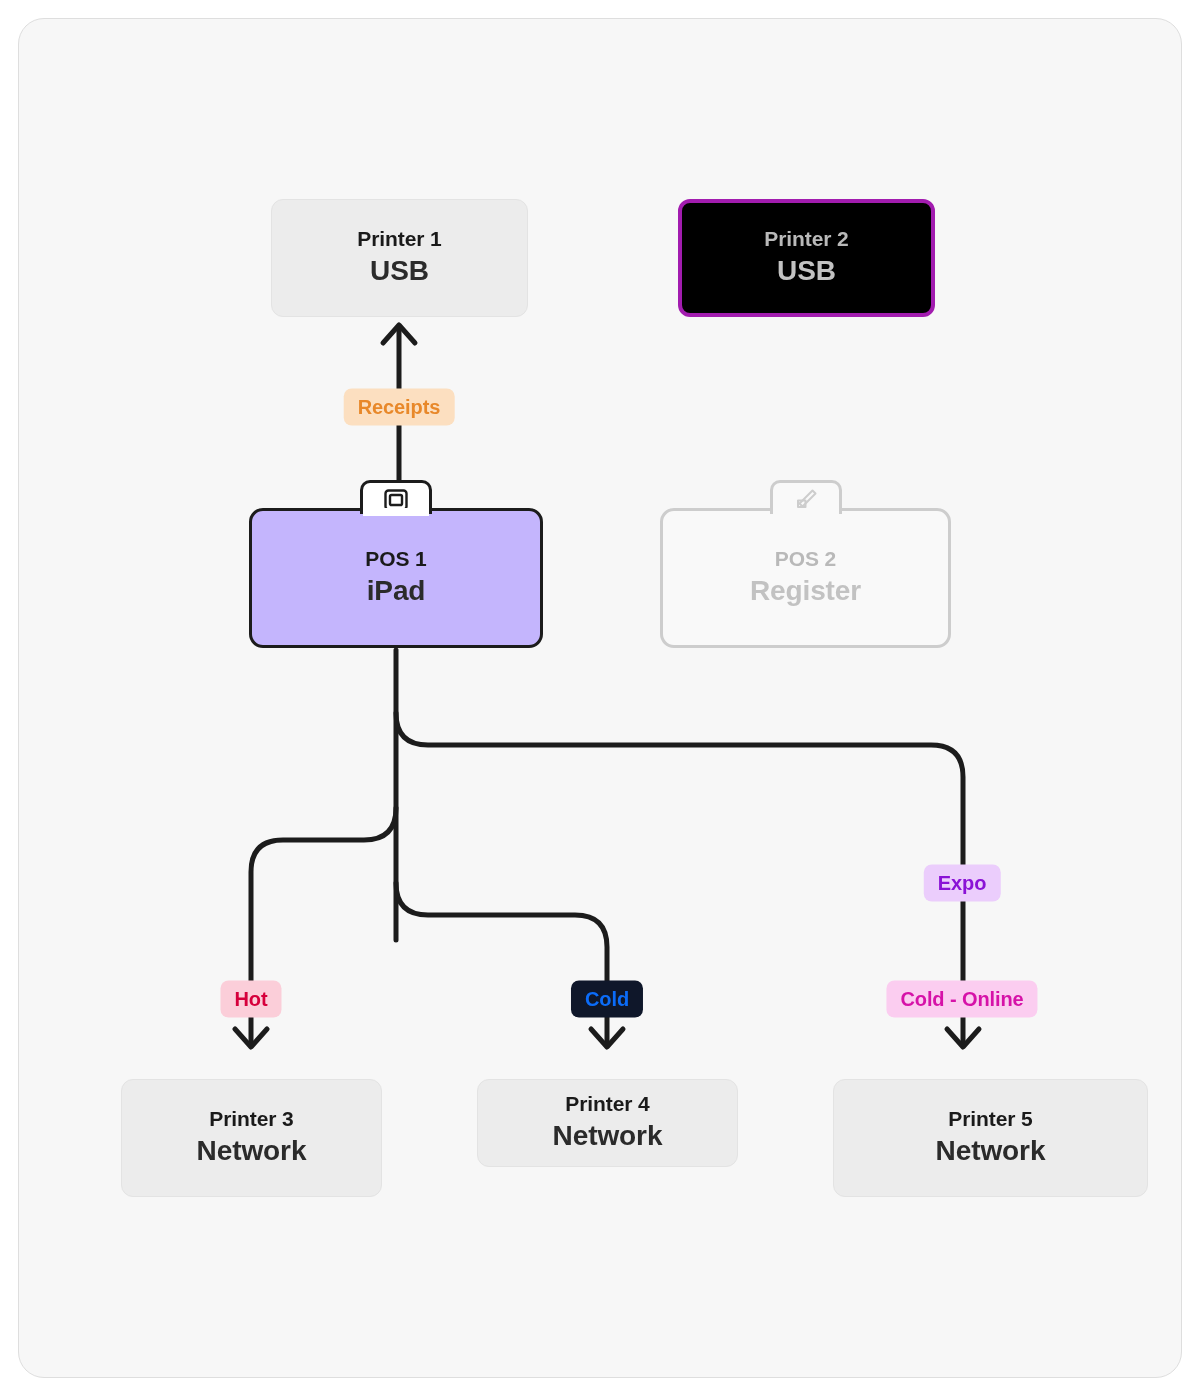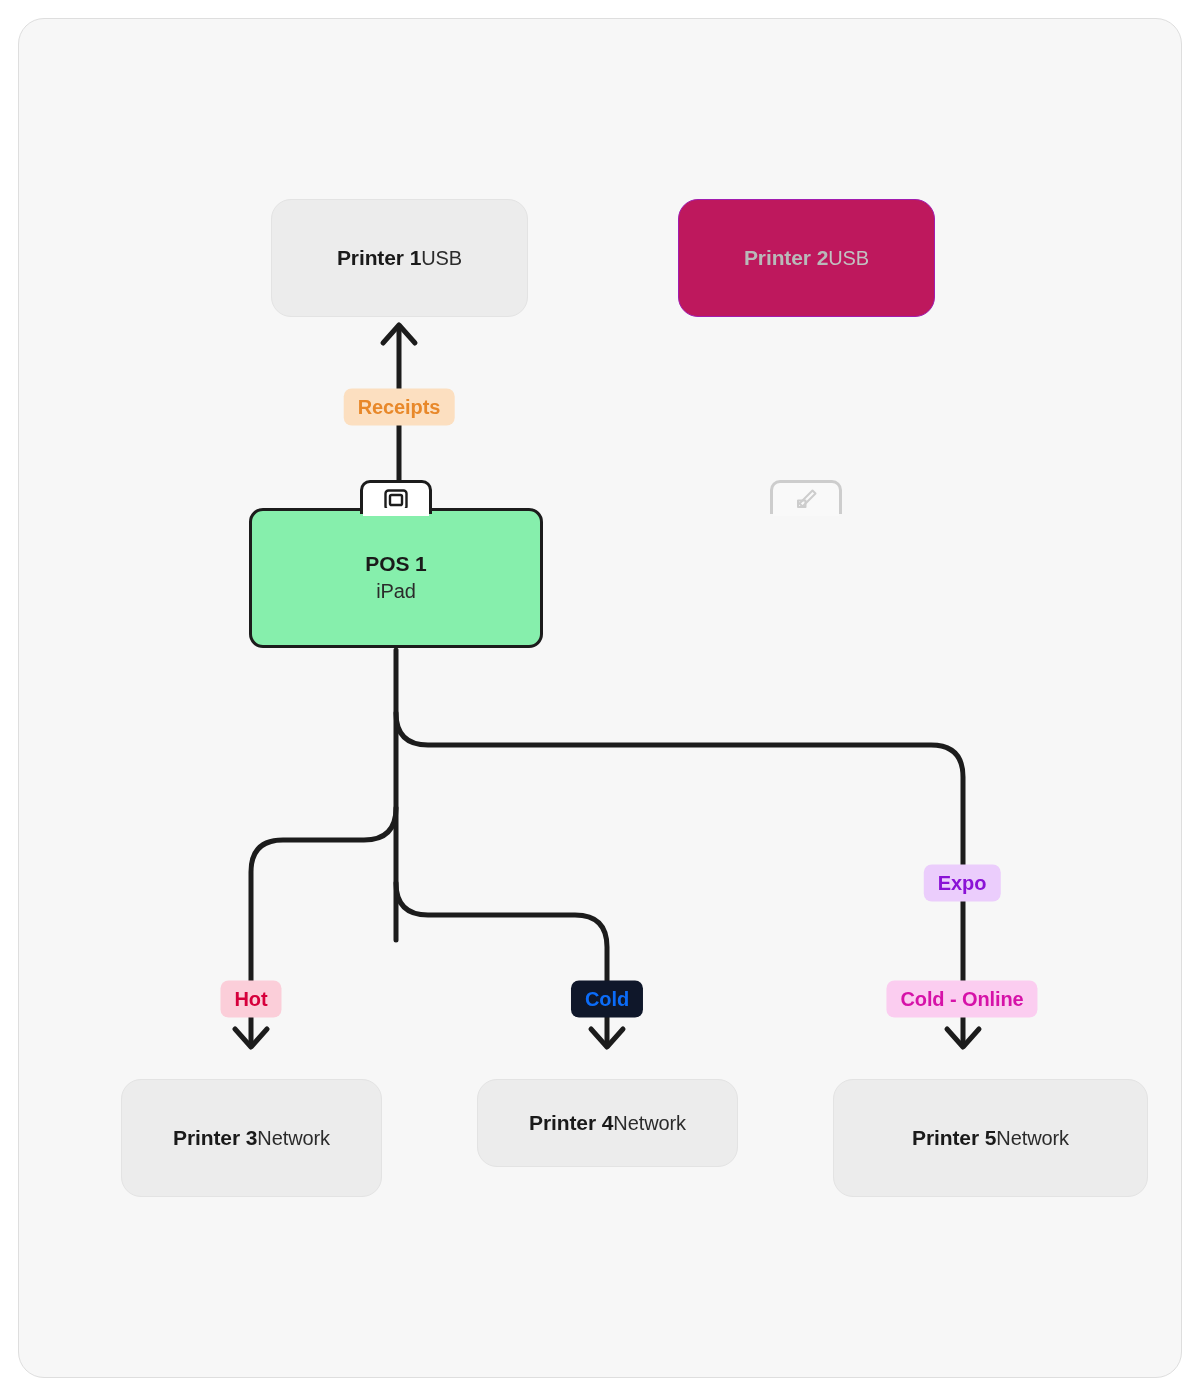--- a/index.html
+++ b/index.html
@@ -41,68 +41,68 @@
     width: 1200px;
     height: 1396px;
     pointer-events: none;
   }
 
   
   .node {
     position: absolute;
     box-sizing: border-box;
     display: flex;
-    flex-direction: row;
+    flex-direction: column;
     align-items: center;
     justify-content: center;
-    border-radius: 20px;
+    border-radius: 12px;
   }
 
   .node .title {
     font-size: 21px;
     font-weight: bold;
     color: #1a1a1a;
     line-height: 1.25;
     letter-spacing: -0.1px;
   }
   .node .subtitle {
-    font-size: 20px;
-    font-weight: normal;
+    font-size: 28px;
+    font-weight: bold;
     color: #2b2b2b;
     line-height: 1.35;
     letter-spacing: -0.1px;
   }
 
   
   .printer {
     background: #ececec;
     border: 1px solid #e3e3e3;
   }
   .printer.disabled {
-    background: #be185d;
-    border: 1px solid #a21caf;
+    background: #000000;
+    border: 4px solid #a21caf;
   }
   .printer.disabled .title { color: #b9b9b9; }
   .printer.disabled .subtitle { color: #c2c2c2; }
 
   
   .pos {
     background: transparent;
     border: none;
   }
   .pos .pos-body {
     position: absolute;
     left: 0;
     top: 28px;
     right: 0;
     bottom: 0;
     box-sizing: border-box;
     border: 3px solid #1c1c1c;
     border-radius: 14px;
-    background: #86efac;
+    background: #c4b5fd;
     display: flex;
     flex-direction: column;
     align-items: center;
     justify-content: center;
   }
   .pos .pos-tab {
     position: absolute;
     left: 50%;
     transform: translateX(-50%);
     top: 0;
@@ -216,20 +216,24 @@
   <div class="node pos disabled" style="left:660px; top:480px; width:291px; height:168px;">
     <div class="pos-tab">
       <span class="pos-icon">
         <svg width="28" height="28" viewBox="0 0 28 28" xmlns="http://www.w3.org/2000/svg">
           <path d="M6 21 L6 14.5 L13.5 14.5 L13.5 21 Z" fill="none" stroke="#cdcdcd" stroke-width="2" stroke-linejoin="round"></path>
           <path d="M7.5 17.5 L20.5 4.5 L23.5 7.5 L10.5 20.5 Z" fill="none" stroke="#cdcdcd" stroke-width="2" stroke-linejoin="round"></path>
         </svg>
       </span>
     </div>
     <div class="pos-tab-mask"></div>
+    <div class="pos-body">
+      <div class="title">POS 2</div>
+      <div class="subtitle">Register</div>
+    </div>
   </div>
 
   <div class="node printer" style="left:121px; top:1079px; width:261px; height:118px;">
     <div class="title">Printer 3</div>
     <div class="subtitle">Network</div>
   </div>
 
   <div class="node printer" style="left:477px; top:1079px; width:261px; height:88px;">
     <div class="title">Printer 4</div>
     <div class="subtitle">Network</div>

